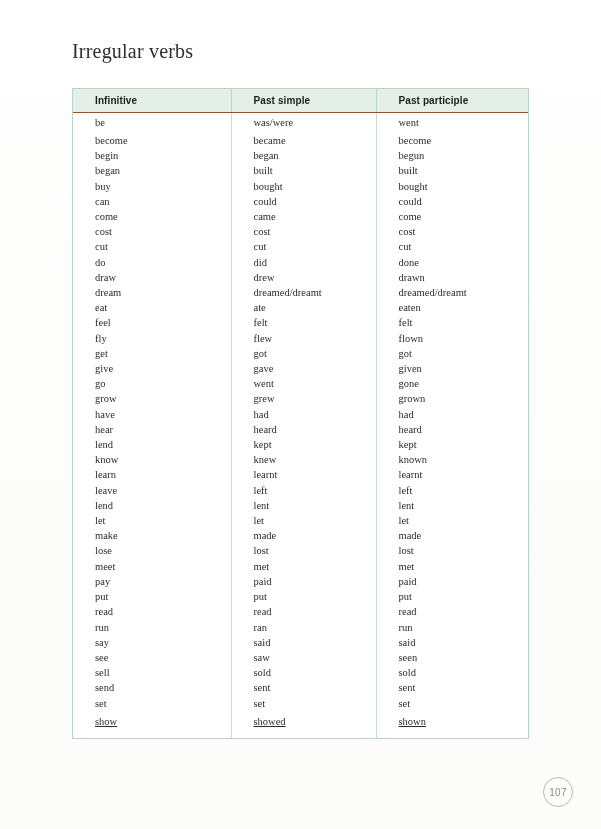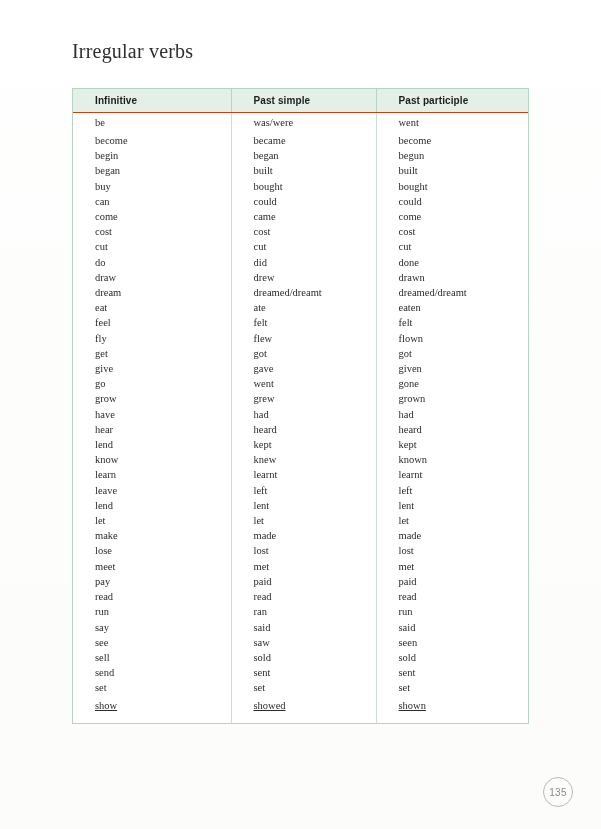--- a/index.html
+++ b/index.html
@@ -276,20 +276,25 @@
             <td>meet</td>
             <td>met</td>
             <td>met</td>
           </tr>
           <tr>
             <td>pay</td>
             <td>paid</td>
             <td>paid</td>
           </tr>
           <tr>
+            <td>put</td>
+            <td>put</td>
+            <td>put</td>
+          </tr>
+          <tr>
             <td>read</td>
             <td>read</td>
             <td>read</td>
           </tr>
           <tr>
             <td>run</td>
             <td>ran</td>
             <td>run</td>
           </tr>
           <tr>
@@ -320,16 +325,16 @@
           <tr>
             <td>show</td>
             <td>showed</td>
             <td>shown</td>
           </tr>
         </tbody>
     </table>
   </div>
 
   <div class="page-number">
-    <span>135</span>
+    <span>107</span>
   </div>
 
 </div>
 
 </body></html>

